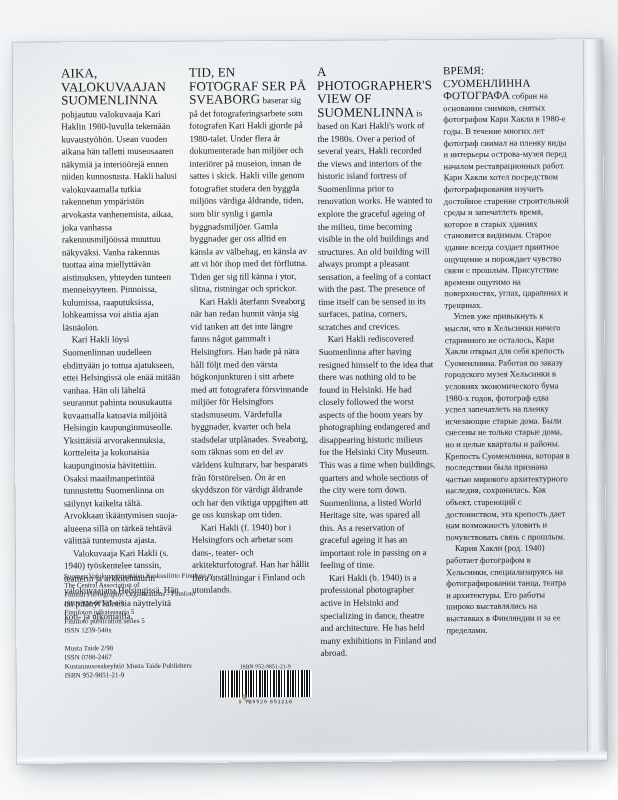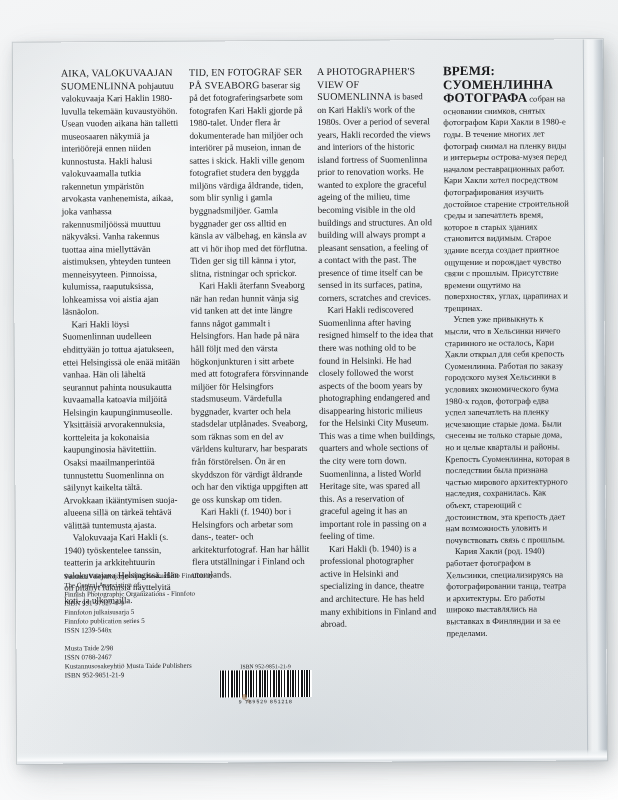--- a/index.html
+++ b/index.html
@@ -125,26 +125,25 @@
     letter-spacing: -0.02px;
   }
   .col-ru .col-text {
     font-family: "Liberation Serif", serif;
     font-size: 8.6px;
     line-height: 11.6px;
   }
   .col-text .lead {
     font-variant: small-caps;
     text-transform: uppercase;
-    font-size: 10px;
+    font-size: 13px;
     letter-spacing: 0.12px;
   }
   .col-ru .col-text .lead {
-    font-size: 13px;
-    font-weight: bold;
+    font-size: 11px;
   }
   .col-text .para2 {
     display: block;
     text-indent: 9px;
     margin-top: 0;
   }
 
   
   #colophon {
     position: absolute;

